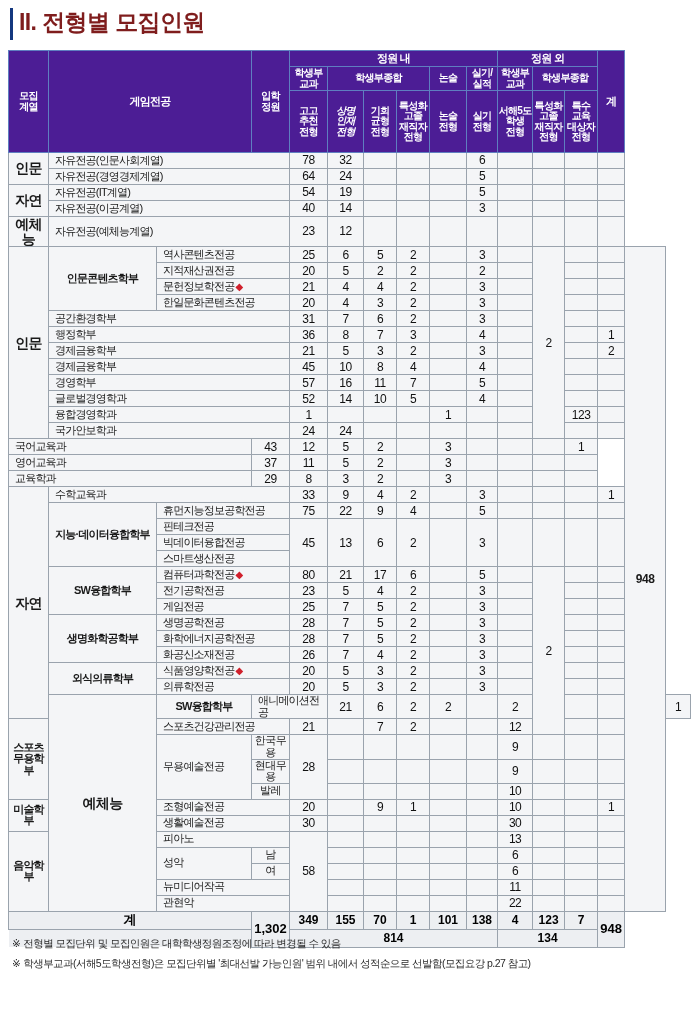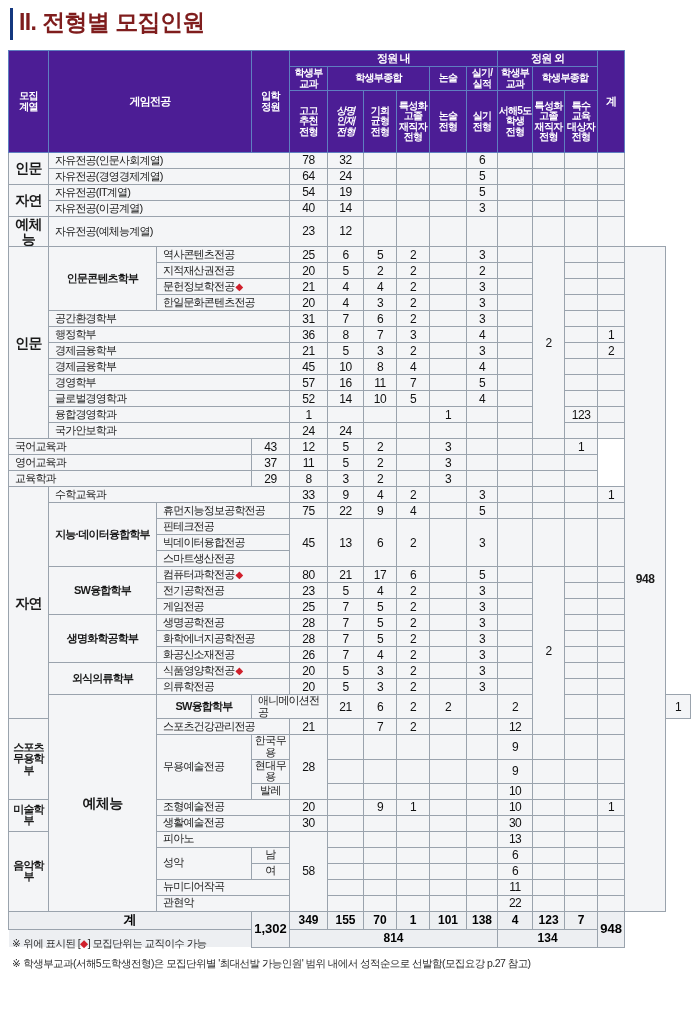--- a/index.html
+++ b/index.html
@@ -817,17 +817,17 @@
       </tr>
       <tr class="totals">
         <td colspan="3" style="border:none;background:#edeff2"></td>
         <td colspan="6" class="n">814</td>
         <td colspan="3" class="n">134</td>
       </tr>
     </tfoot>
   </table>
 
   <div class="notes" id="notes">
-      <div class="note"><span class="sym">※</span>위에 표시된 [<span class="dia">◆</span>] 모집단위는 교직이수 가능</div>
+      <div class="note"><span class="sym">※</span>전형별 모집단위 및 모집인원은 대학학생정원조정에 따라 변경될 수 있음</div>
       <div class="note"><span class="sym">※</span>학생부교과(서해5도학생전형)은 모집단위별 '최대선발 가능인원' 범위 내에서 성적순으로 선발함(모집요강 p.27 참고)</div>
     </div>
 
 </div>
 
 </body></html>

